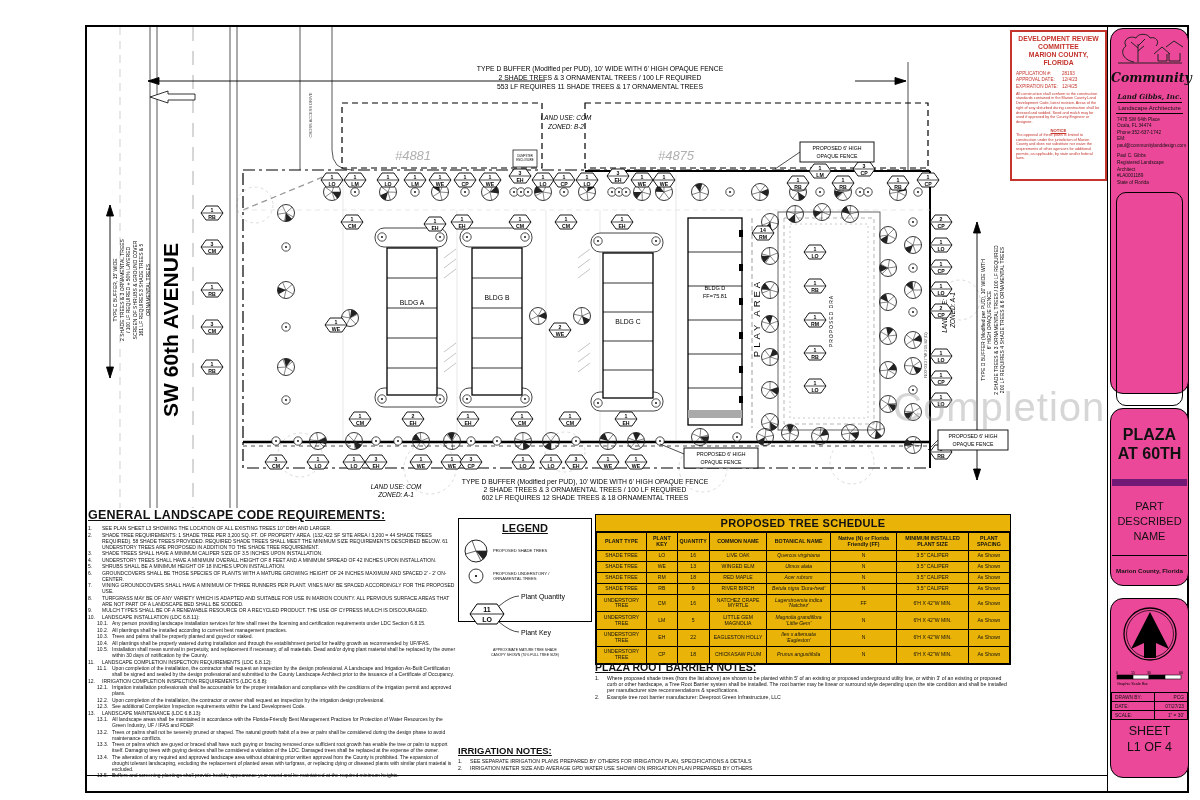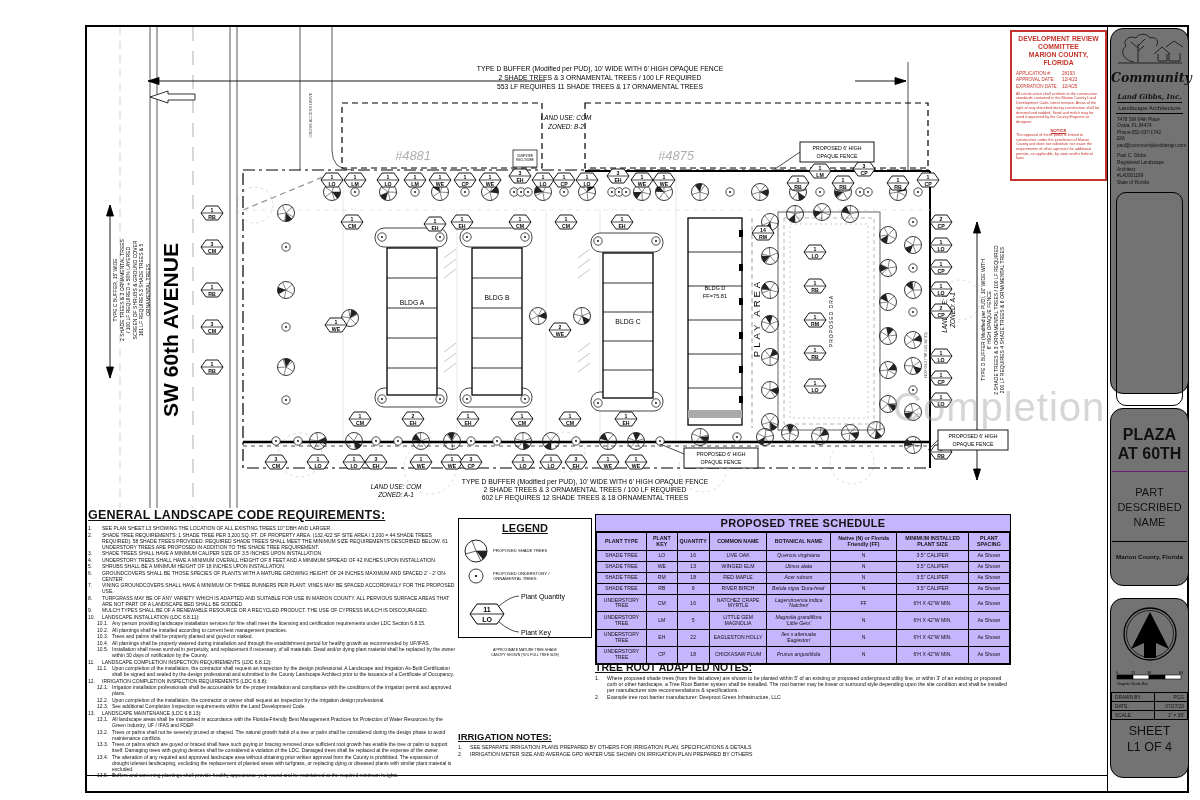--- a/index.html
+++ b/index.html
@@ -26,60 +26,60 @@
   .bldg-label{font-size:6.8px;text-anchor:middle}
   .addr-num{font-size:13px;fill:#b0b0b0;text-anchor:middle;font-style:italic}
   
   #requirements{left:88px;top:508px;width:368px;height:270px;overflow:hidden}
   #requirements h2{font-size:12.5px;margin:0 0 3px;font-weight:700;text-decoration:underline;letter-spacing:.2px}
   .req{display:flex;font-size:5px;line-height:1.2;margin-bottom:.5px}
   .rn{flex:none;width:14px}
   .sub .rn{width:24px;padding-left:9px;box-sizing:border-box}
   .rt{flex:1}
   
-  #legend{left:458px;top:518px;width:134px;height:120px;border:1.2px solid #000;box-sizing:border-box;padding:3px 4px}
+  #legend{left:458px;top:518px;width:134px;height:104px;border:1.2px solid #000;box-sizing:border-box;padding:3px 4px}
   #legend .lg-title{text-align:center;font-size:11px;font-weight:700;text-decoration:underline;margin-bottom:4px}
   .lg-row{display:flex;align-items:center;margin-bottom:3px}
   .lg-row .lg-label{font-size:4.2px;line-height:1.3;margin-left:4px}
   .lg-note{font-size:3.5px;text-align:center;line-height:1.3;margin-top:4px}
   
-  #schedule{left:595px;top:514px;width:416px;border:1.4px solid #000;box-sizing:border-box;background:#c4b5fd}
+  #schedule{left:595px;top:514px;width:416px;border:1.4px solid #000;box-sizing:border-box;background:#eab308}
   .sched-title{font-size:11px;font-weight:600;text-align:center;border-bottom:1px solid #000;padding:2px 0;letter-spacing:.3px}
   table.sched{border-collapse:collapse;width:100%}
   .sched th,.sched td{border:1px solid #000;font-size:5.1px;text-align:center;padding:2.2px 2px;line-height:1.15}
   .sched th{font-size:5.3px;font-weight:700}
   .sched td:nth-child(5){font-style:italic}
   
   #rootnotes{left:595px;top:661px;width:416px}
   #rootnotes h3{font-size:10.5px;margin:0 0 2px;font-weight:700;text-decoration:underline}
   #rootnotes .req{font-size:5.2px}
   #irrigation{left:458px;top:731px;width:345px}
-  #irrigation h3{font-size:9.5px;margin:0 0 2px;font-weight:700;text-decoration:underline}
+  #irrigation h3{font-size:9.5px;margin:14px 0 2px;font-weight:700;text-decoration:underline}
   #irrigation .req{font-size:5.2px;text-transform:uppercase}
   #rootnotes .rn,#irrigation .rn{width:12px}
   
   #stamp{left:1010px;top:30px;width:97px;height:151px;border:2px solid #c4342c;color:#c4342c;
          box-sizing:border-box;padding:3px 4px;background:#fff}
   .stamp-title{font-size:6.8px;font-weight:700;text-align:center;line-height:1.2;margin-bottom:3px}
   .stamp-field{display:flex;font-size:4.6px;margin:1.5px 0}
   .stamp-field .sf-l{width:46px;flex:none}
   .stamp-body{font-size:3.8px;line-height:1.25;margin-top:3px}
   .stamp-notice-title{font-size:4.2px;font-weight:700;text-align:center;text-decoration:underline;margin-top:3px}
   .stamp-notice{font-size:3.8px;line-height:1.25}
   
-  .side-block{border:1.6px solid #000;border-radius:13px;box-sizing:border-box;background:#737373}
+  .side-block{border:1.6px solid #000;border-radius:13px;box-sizing:border-box;background:#ec4899}
   #logo-block{left:1110px;top:28px;width:79px;height:366px;text-align:center;padding-top:3px}
   .firm-name{font-family:"DejaVu Serif",serif;font-style:italic;font-weight:700;font-size:12.5px;line-height:1}
   .firm-sub{font-family:"DejaVu Serif",serif;font-style:italic;font-weight:700;font-size:7px;border-bottom:1px solid #000;display:inline-block;padding-bottom:1px}
   .firm-tag{font-size:6px;border-bottom:1px solid #000;margin:2px 5px 0;padding-bottom:2px}
   .firm-contact{font-size:4.7px;line-height:1.4;text-align:left;padding:3px 6px 0}
   .firm-arch{font-size:4.7px;line-height:1.4;text-align:left;padding:4px 6px 0}
   .sig-box{border:1.2px solid #000;border-radius:10px;margin:6px 5px 0;height:212px}
   #title-block{left:1110px;top:408px;width:79px;height:178px;text-align:center}
-  .tb-proj{font-size:16px;font-weight:700;line-height:1.2;padding:16px 0 8px;border-bottom:1px solid #701a75;margin:0 1px}
+  .tb-proj{font-size:16px;font-weight:700;line-height:1.2;padding:16px 0 16px;border-bottom:7px solid #701a75;margin:0 1px}
   .tb-sheet{font-size:11px;line-height:1.35;padding:13px 0 11px;border-bottom:1px solid #000;margin:0 1px}
   .tb-loc{font-size:6.2px;font-weight:700;padding-top:11px}
   #north-block{left:1110px;top:598px;width:79px;height:180px;text-align:center;padding-top:4px}
   .nb-table{width:100%;border-collapse:collapse;font-size:4.8px;margin-top:2px}
   .nb-table td{border:1px solid #000;padding:1.5px 3px}
   .nb-table td:first-child{text-align:left}
   .nb-table td:last-child{text-align:right}
   .nb-sheet{font-size:12.5px;line-height:1.3;padding-top:3px}
   
   #watermark{left:893px;top:385px;font-size:40px;color:#9e9e9e;opacity:.42;letter-spacing:1px;z-index:9;pointer-events:none}
@@ -1393,21 +1393,21 @@
           <td>Prunus angustifolia</td>
           <td>N</td>
           <td>6'H X 42"W MIN.</td>
           <td>As Shown</td>
         </tr>
       </tbody>
   </table>
 </div>
 
 <div class="abs" id="rootnotes" style="z-index:3">
-  <h3>TREE ROOT ADAPTED NOTES:</h3>
+  <h3>PLAZA ROOT BARRIER NOTES:</h3>
   <div>
       <div class="req">
         <span class="rn">1.</span>
         <span class="rt">Where proposed shade trees (from the list above) are shown to be planted within 5' of an existing or proposed underground utility line, or within 3' of an existing or proposed curb or other hardscape, a Tree Root Barrier system shall be installed.  The root barrier may be linear or surround style depending upon the site condition and shall be installed per manufacturer size recommendations &amp; specifications.</span>
       </div>
       <div class="req">
         <span class="rn">2.</span>
         <span class="rt">Example tree root barrier manufacturer:  Deeproot Green Infrastructure, LLC</span>
       </div>
     </div>

